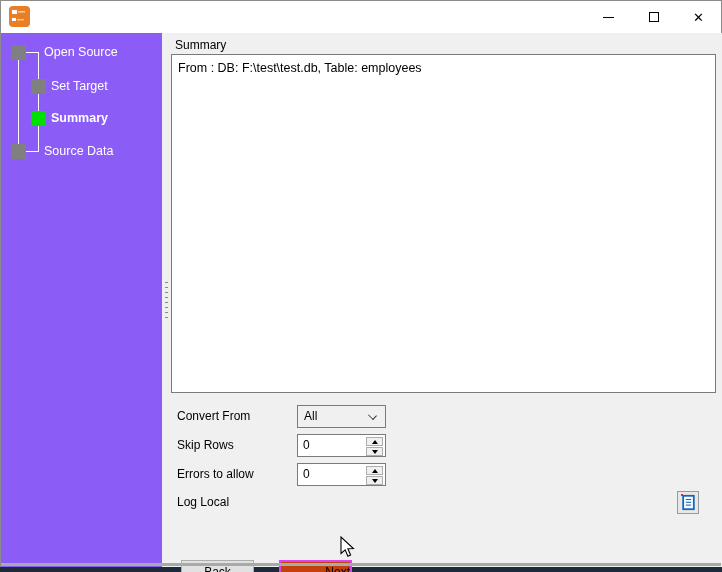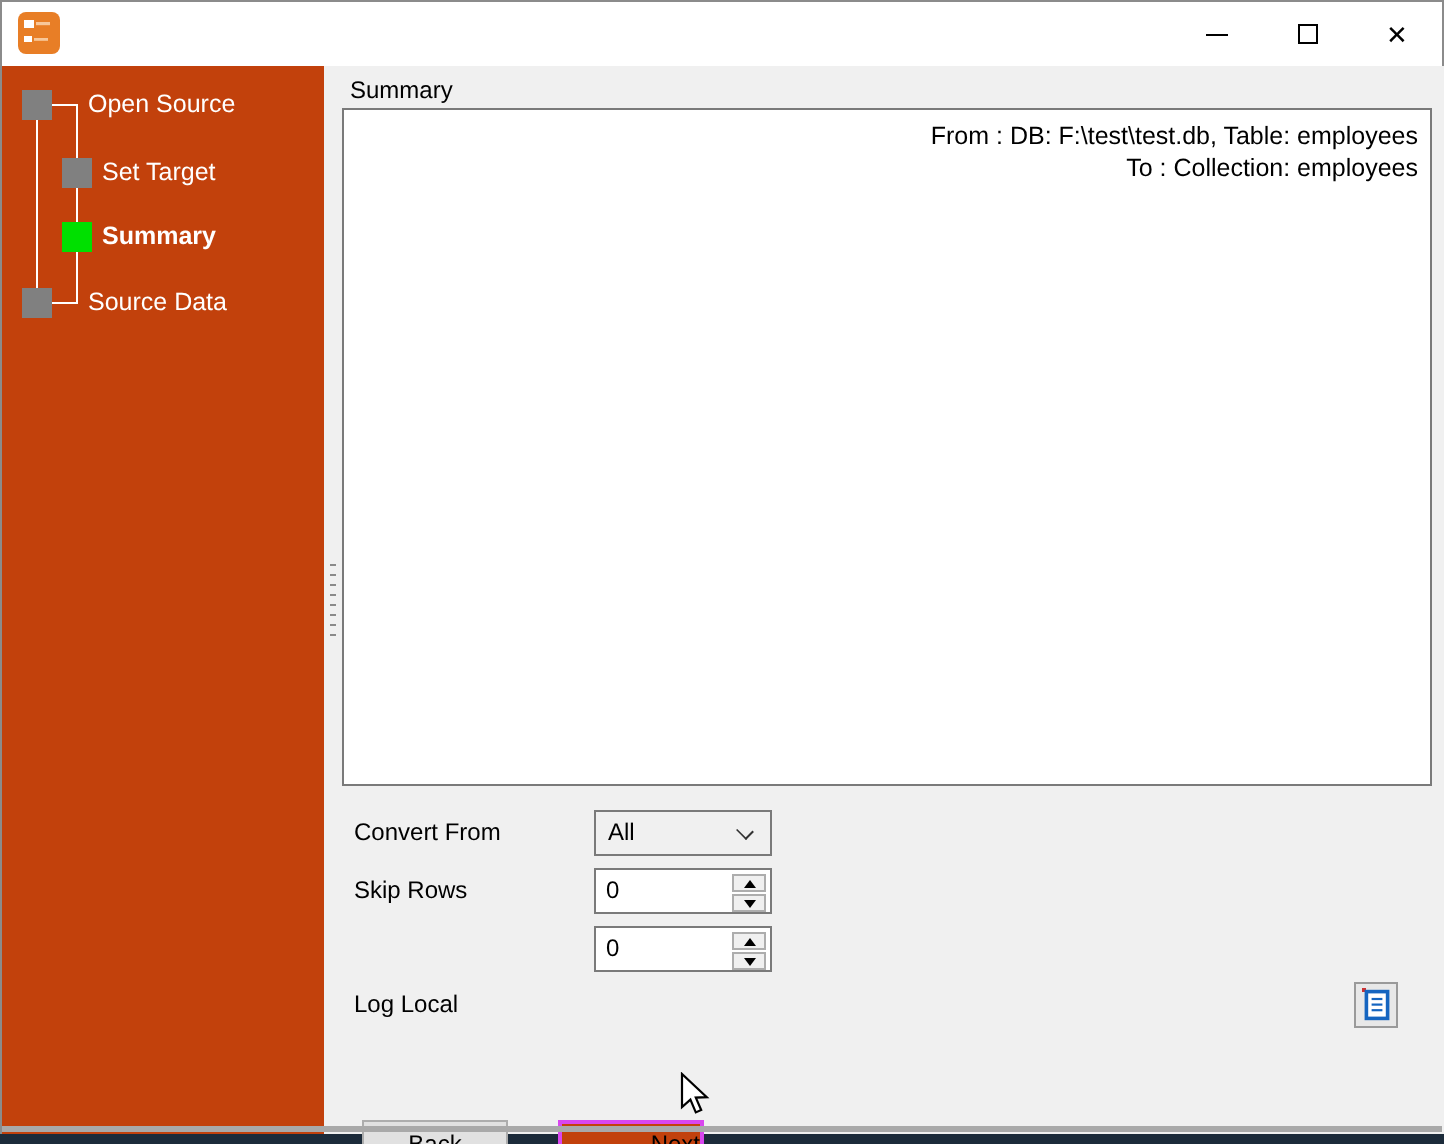--- a/index.html
+++ b/index.html
@@ -25,21 +25,21 @@
   .win-btn {
     width: 45px; height: 32px; display: flex; align-items: center; justify-content: center;
     color: #000;
   }
   .glyph-min { width: 11px; height: 1px; background: #000; display: block; }
   .glyph-max { width: 10px; height: 10px; border: 1px solid #000; display: block; }
   .glyph-close { font-size: 13px; line-height: 1; }
   
   .sidebar {
     position: absolute; left: 0; top: 32px; width: 161px; height: 534px;
-    background: #c2410c;
+    background: #8b5cf6;
     padding-left: 28px;
   }
   .wizline { position: absolute; background: #ffffff; }
   .step-square { position: absolute; width: 15px; height: 15px; }
   .sq-gray  { background: #808080; }
   .sq-green { background: #00e000; }
   .step-label {
     position: absolute; color: #ffffff; font-size: 12.5px; line-height: 15px;
     white-space: nowrap;
   }
@@ -54,21 +54,21 @@
   
   .main { position: absolute; left: 170px; top: 32px; width: 551px; height: 534px; background: #f0f0f0; }
   .summary-header {
     position: absolute; left: 0; top: 3px; width: 547px; height: 18px;
     font-size: 12px; color: #000; padding-left: 4px; line-height: 18px;
     background: #f0f0f0;
   }
   .memo {
     position: absolute; left: 0; top: 21px; width: 545px; height: 339px;
     background: #ffffff; border: 1px solid #7a7a7a;
-    font-size: 12.5px; color: #000; padding: 5px 6px; line-height: 16px; text-align: right;
+    font-size: 12.5px; color: #000; padding: 5px 6px; line-height: 16px;
   }
   .memo div { white-space: nowrap; }
   .form-label {
     position: absolute; left: 6px; font-size: 12px; color: #000; line-height: 23px;
     white-space: nowrap;
   }
   .combo {
     position: absolute; left: 126px; width: 89px; height: 23px;
     background: #f0f0f0; border: 1px solid #7a7a7a;
     font-size: 12px; line-height: 21px; padding-left: 6px; color: #000;
@@ -178,21 +178,20 @@
     <span class="grip-dot"></span>
     <span class="grip-dot"></span>
   </div>
 
   <div class="main">
 
     <div class="summary-header">Summary</div>
 
     <div class="memo">
       <div>From : DB: F:\test\test.db, Table: employees</div>
-      <div>To : Collection: employees</div>
     </div>
 
     <div class="row row-convert">
       <div class="form-label">Convert From</div>
       <div class="combo">
         <span>All</span>
         <span class="combo-chevron"></span>
       </div>
     </div>
 
@@ -205,20 +204,21 @@
               <span class="tri-up"></span>
             </span>
           <span class="spin-btn">
               <span class="tri-dn"></span>
             </span>
         </span>
       </div>
     </div>
 
     <div class="row row-errors">
+      <div class="form-label">Errors to allow</div>
       <div class="spinbox" style="line-height:21px;">
         <span>0</span>
         <span class="spin-btns">
           <span class="spin-btn">
               <span class="tri-up"></span>
             </span>
           <span class="spin-btn">
               <span class="tri-dn"></span>
             </span>
         </span>

